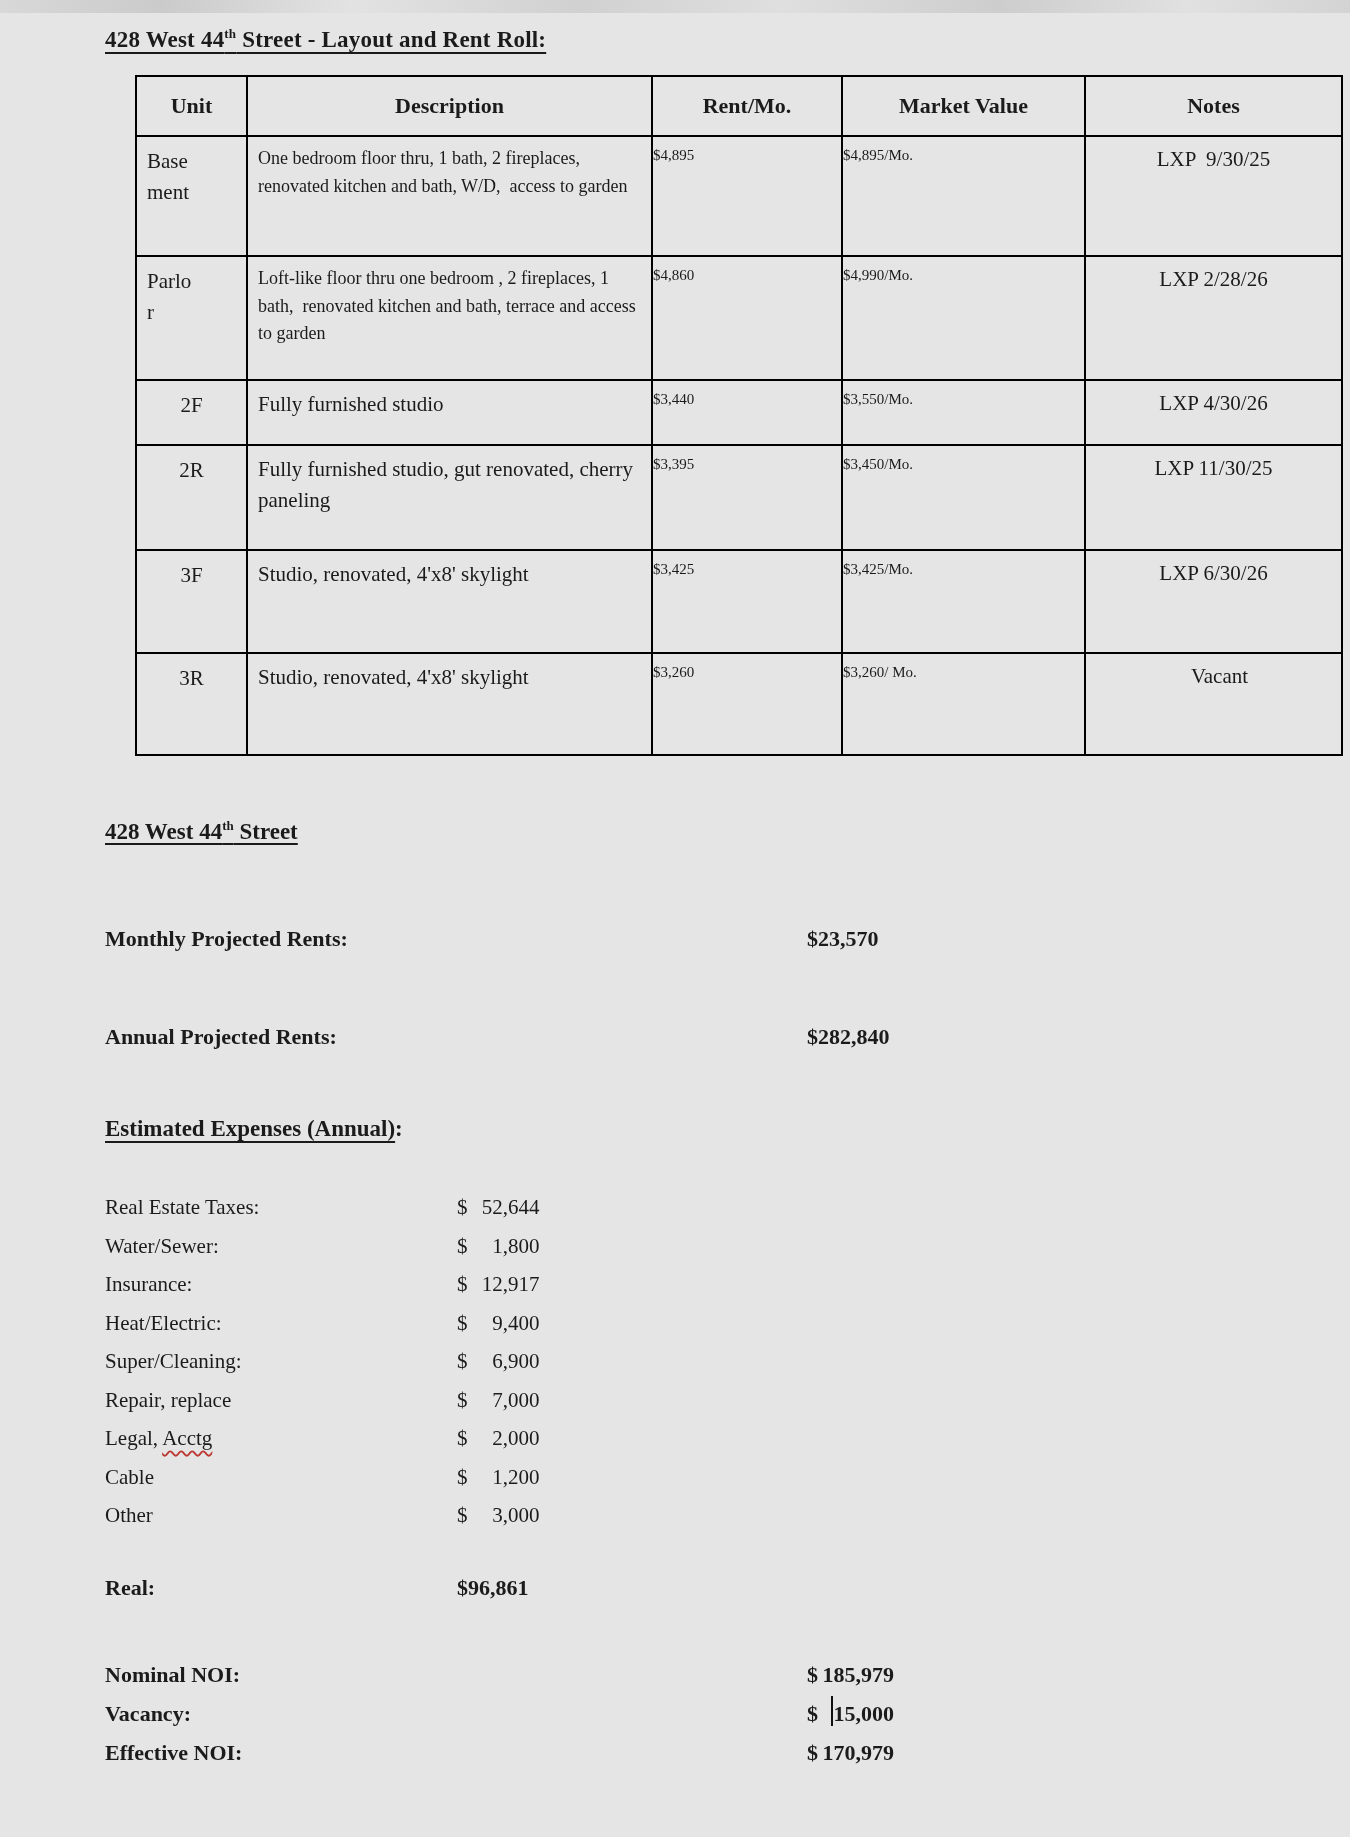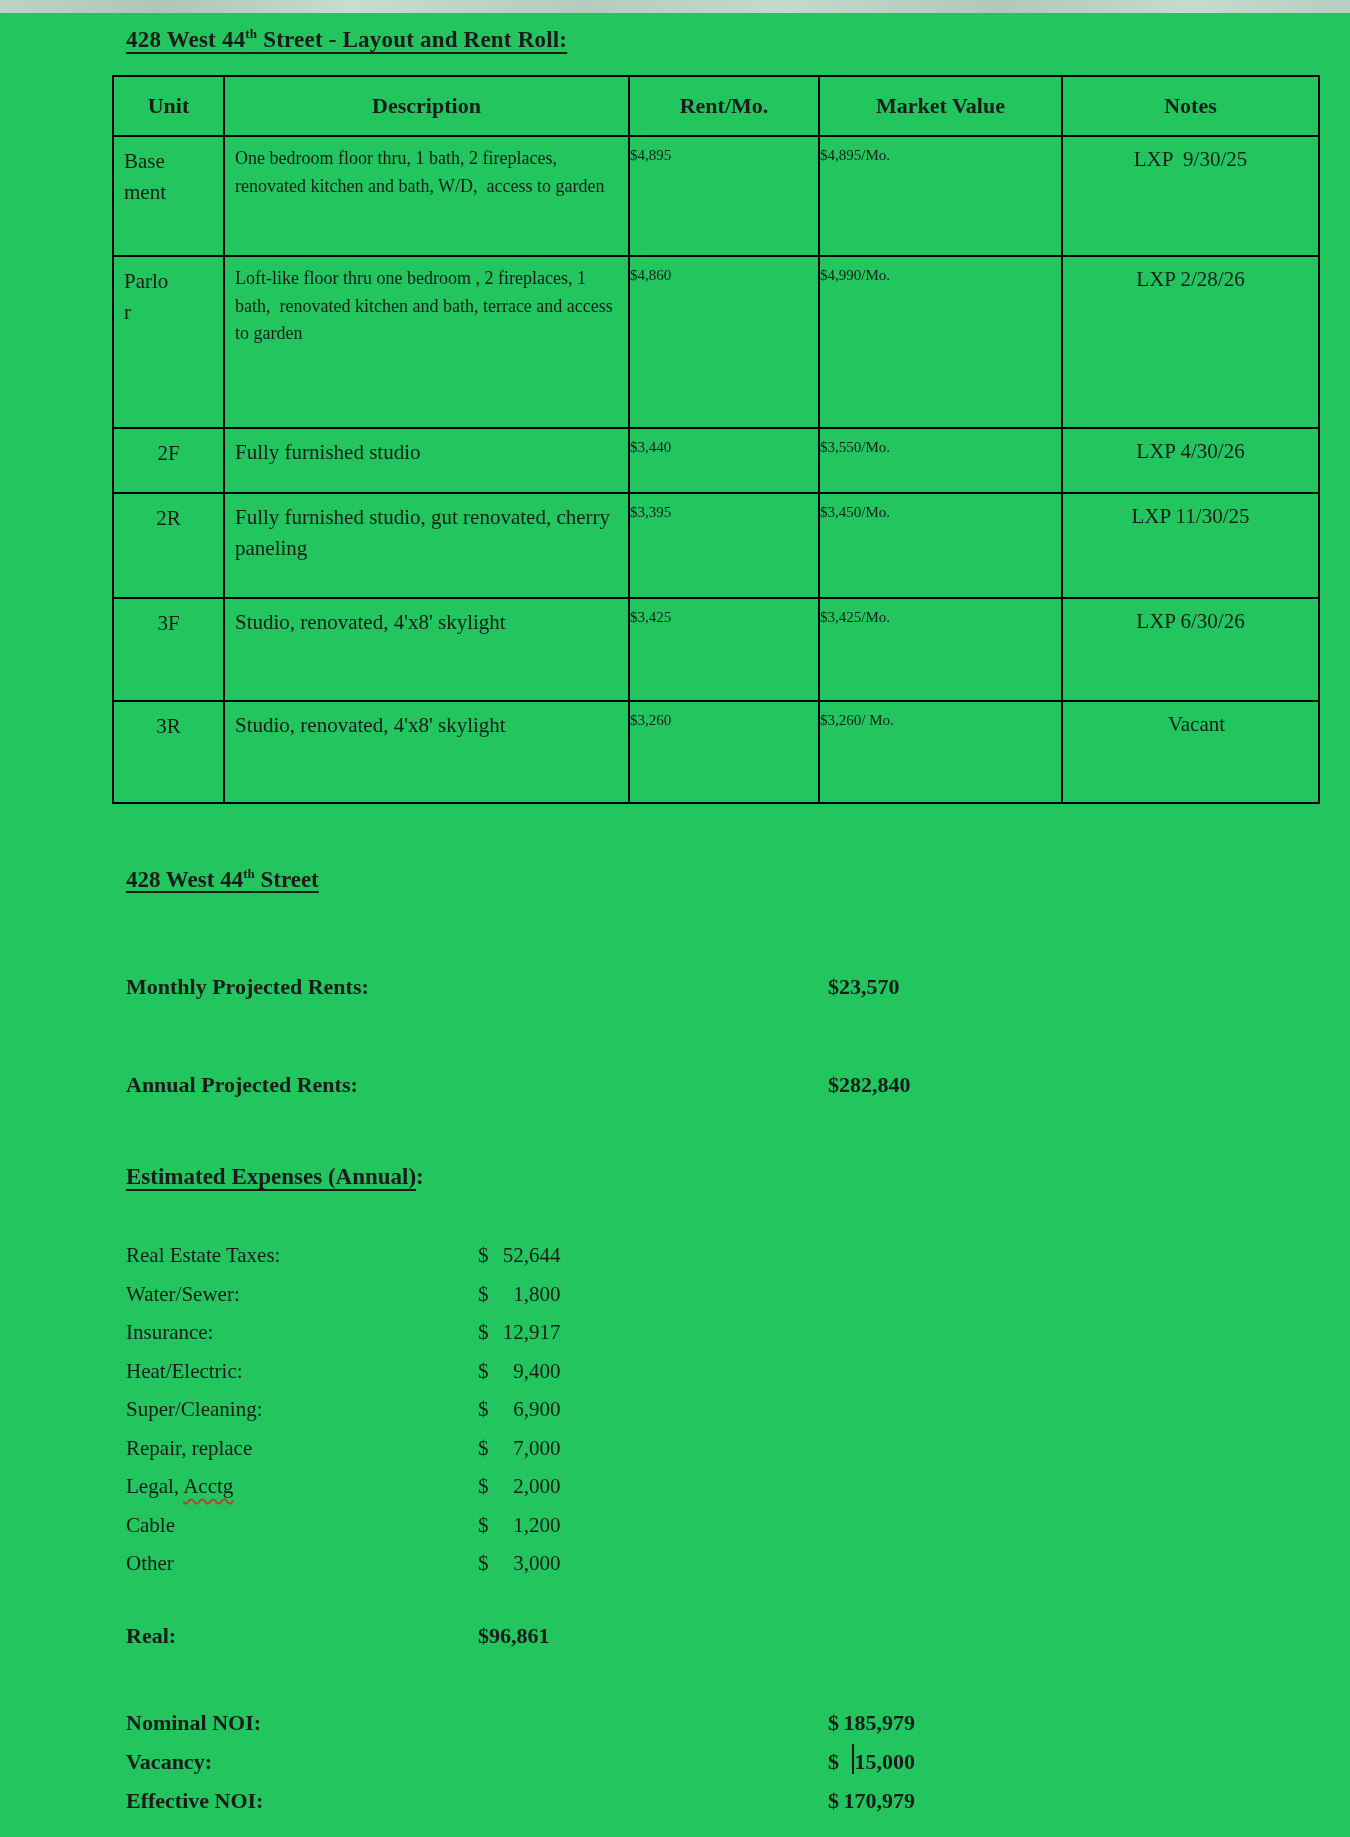--- a/index.html
+++ b/index.html
@@ -2,23 +2,22 @@
 <html><head>
 <meta charset="utf-8">
 <style>
   * { margin: 0; padding: 0; box-sizing: border-box; }
   html, body { background: #ffffff; }
   body { font-family: "Liberation Serif", "DejaVu Serif", serif; color: #1b1b1b; }
   .page {
     position: relative;
     width: 1350px;
     height: 1837px;
-    background: #22c55e;
+    background: #e5e5e5;
     overflow: hidden;
-    padding-left: 21px;
   }
   
   .scan-band {
     position: absolute;
     top: 0; left: 0; right: 0;
     height: 13px;
     background: linear-gradient(90deg,#d6d6d6,#c6c6c6 12%,#e2e2e2 26%,#cdcdcd 43%,#dedede 58%,#c9c9c9 74%,#e0e0e0 88%,#d0d0d0);
     opacity: .85;
   }
   .content { position: relative; margin: 0 53px 0 91px; padding-top: 26px; }
@@ -32,20 +31,21 @@
     text-underline-offset: 5px;
     letter-spacing: .2px;
   }
   sup { font-size: 13px; vertical-align: super; }
 
   table.rent-roll {
     margin-top: 22px;
     width: 1206px;
     border-collapse: collapse;
     table-layout: fixed;
+    margin-left: 44px;
   }
   table.rent-roll th, table.rent-roll td {
     border: 2px solid #000;
     vertical-align: top;
   }
   table.rent-roll th {
     font-size: 22px;
     font-weight: bold;
     text-align: center;
     vertical-align: middle;
@@ -156,21 +156,21 @@
         <th>Notes</th>
       </tr>
       <tr style="height:120px">
         <td class="cell-unit left">Base
 ment</td>
         <td class="cell-desc small">One bedroom floor thru, 1 bath, 2 fireplaces, renovated kitchen and bath, W/D,  access to garden</td>
         <td class="cell-rent">$4,895</td>
         <td class="cell-market">$4,895/Mo.</td>
         <td class="cell-notes">LXP  9/30/25</td>
       </tr>
-      <tr style="height:172px">
+      <tr style="height:124px">
         <td class="cell-unit left">Parlo
 r</td>
         <td class="cell-desc small">Loft-like floor thru one bedroom , 2 fireplaces, 1 bath,  renovated kitchen and bath, terrace and access to garden</td>
         <td class="cell-rent">$4,860</td>
         <td class="cell-market">$4,990/Mo.</td>
         <td class="cell-notes">LXP 2/28/26</td>
       </tr>
       <tr style="height:65px">
         <td class="cell-unit">2F</td>
         <td class="cell-desc">Fully furnished studio</td>

